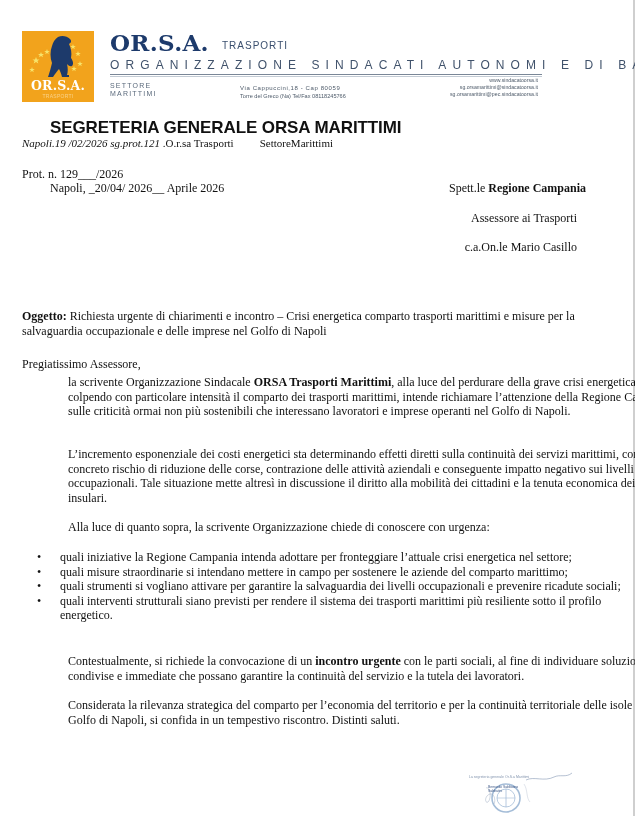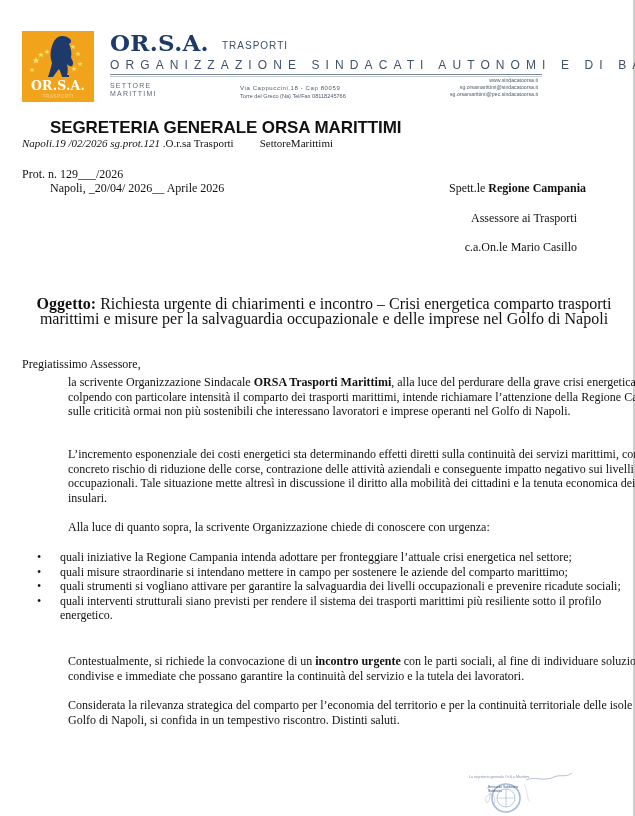--- a/index.html
+++ b/index.html
@@ -60,22 +60,22 @@
   }
   .ref-line { left: 22px; top: 136px; font-size: 11px; }
   .ref-line .it { font-style: italic; }
   .prot { left: 22px; top: 167px; }
   .date { left: 28px; top: 181px; margin-left: 22px; }
   .recip1 { right: 47px; top: 181px; }
   .recip2 { right: 56px; top: 211px; }
   .recip3 { right: 56px; top: 240px; }
 
   .oggetto {
-    position: absolute; left: 22px; width: 604px; top: 297px; text-align: center;
-    font-size: 16px; line-height: 14.5px;
+    position: absolute; left: 22px; width: 604px; top: 309px; 
+    font-size: 12px; line-height: 14.5px;
   }
   .saluto { left: 22px; top: 357px; text-align: center; }
   .para { position: absolute; left: 22px; width: 612px; font-size: 12px; line-height: 14.6px; margin-left: 46px; }
   .p1 { top: 375px; }
   .p2 { top: 447px; }
   .p3 { top: 520px; }
   .bullets { position: absolute; left: 22px; width: 612px; top: 550px; margin: 0; padding: 0; list-style: none; font-size: 12px; line-height: 14.6px; }
   .bullets li { position: relative; padding-left: 38px; }
   .bullets li .dot { position: absolute; left: 15px; top: 0; }
   .p4 { top: 654px; }

